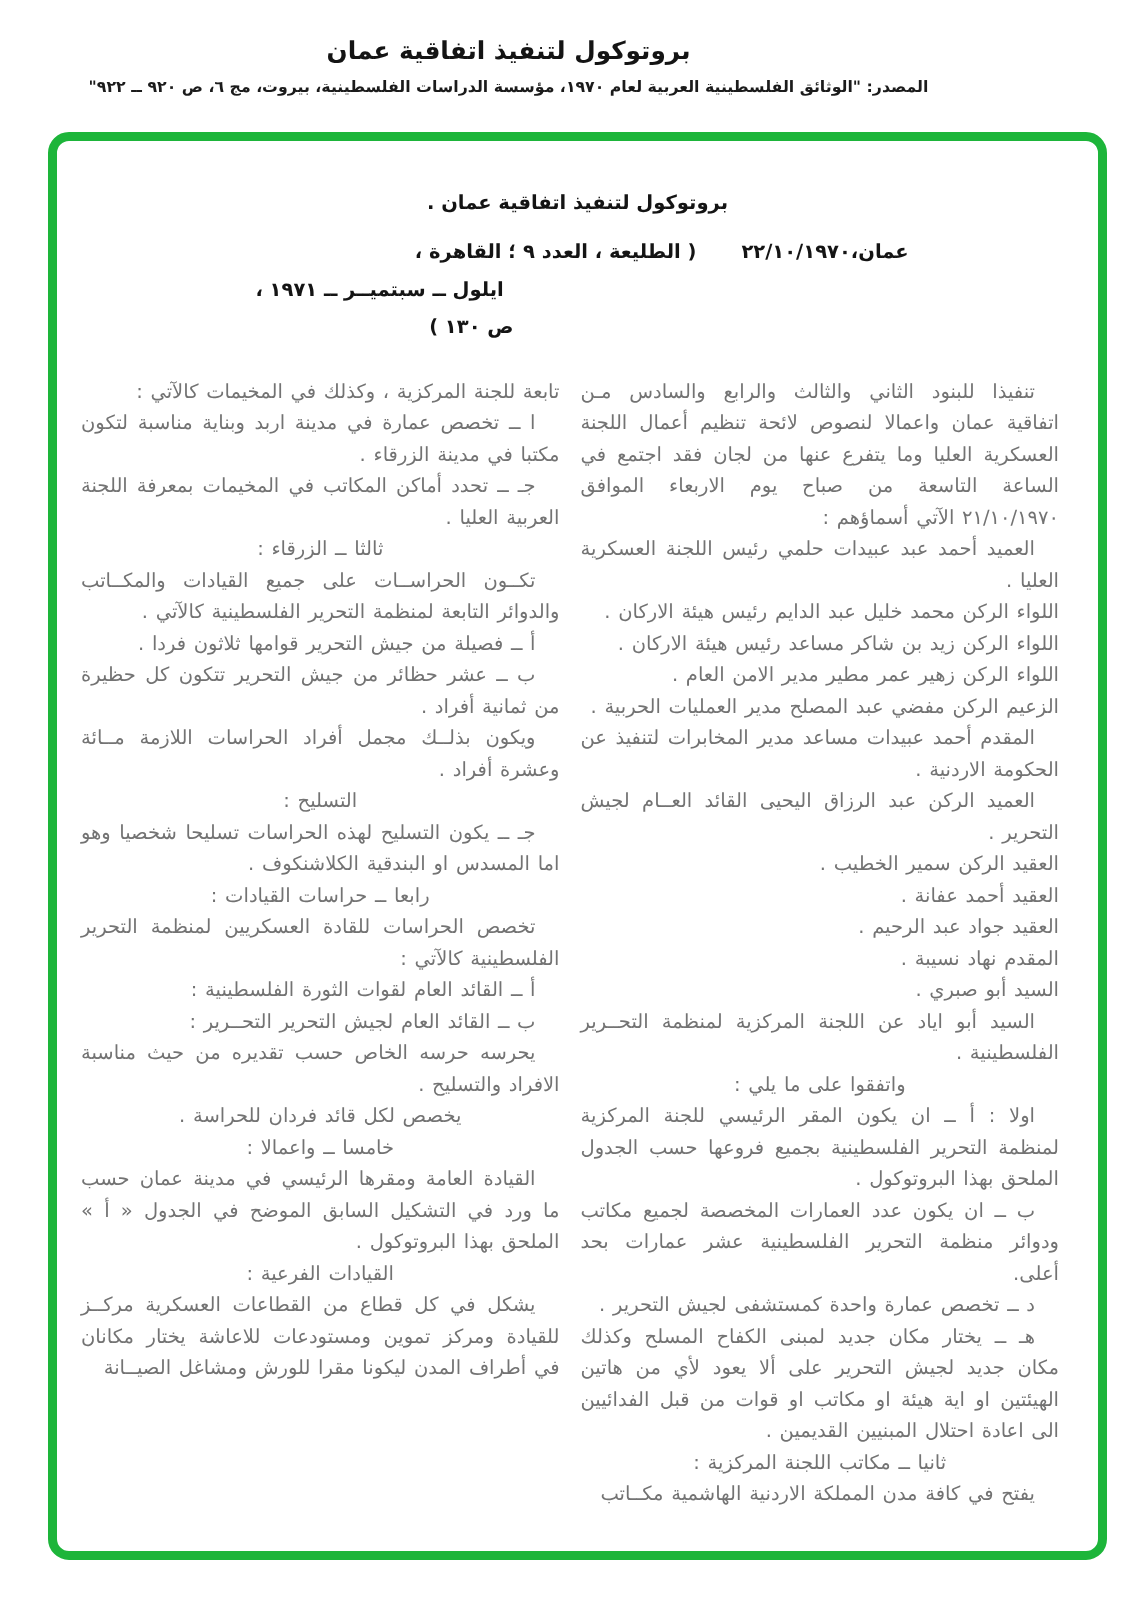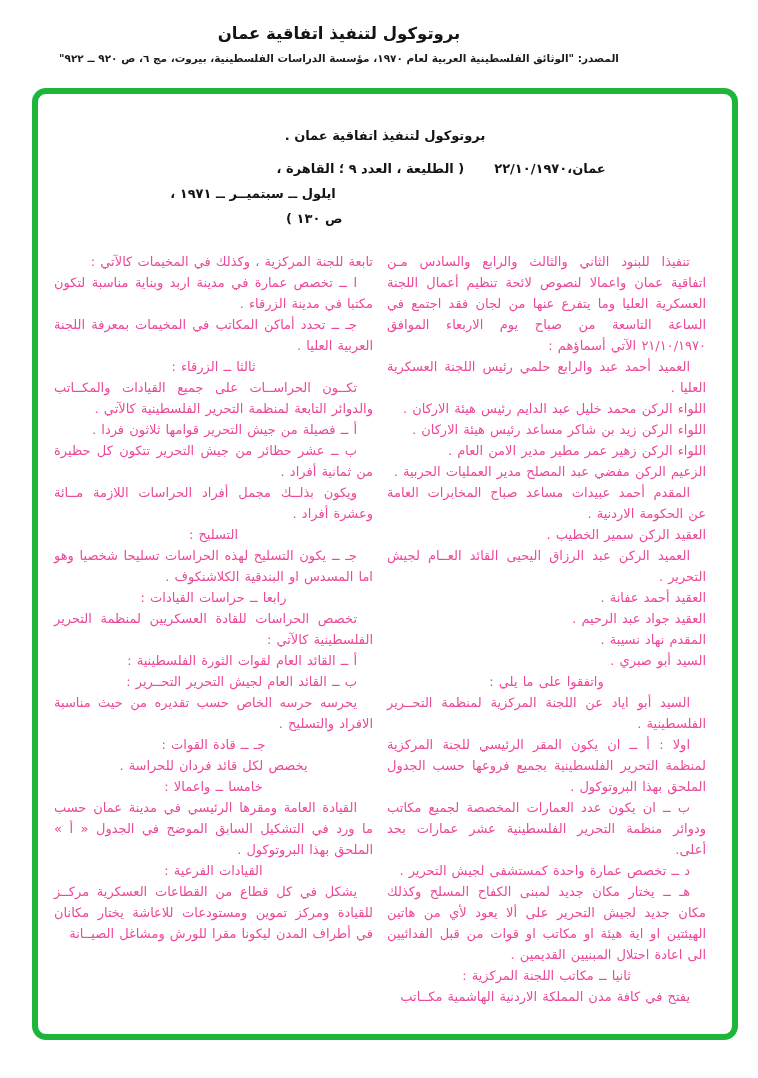--- a/index.html
+++ b/index.html
@@ -31,21 +31,21 @@
   .cit-line.l2{text-align:left;padding-left:6px;}
   .cit-line.l3{text-align:center;}
   .columns{
     display:flex;flex-direction:row;gap:14px;
     margin-top:20px;padding:0 26px 0 16px;
     font-size:13px;line-height:21px;
   }
   .col{flex:1 1 0;min-width:0;}
   .para{
     margin:0;text-align:justify;text-indent:16px;
-    word-spacing:1px;color:#ec4899;
+    word-spacing:1px;color:#737373;
   }
   .para[data-kind="flush"]{text-indent:0;}
   .para[data-kind="center"]{text-align:center;text-indent:0;}
 </style>
 </head>
 <body dir="rtl">
 
 <header class="page-header">
   <h1>بروتوكول لتنفيذ اتفاقية عمان</h1>
   <p class="source">المصدر: "الوثائق الفلسطينية العربية لعام ١٩٧٠، مؤسسة الدراسات الفلسطينية، بيروت، مج ٦، ص ٩٢٠ ــ ٩٢٢"</p>
@@ -61,47 +61,47 @@
       <span class="cit-line l2">ايلول ــ سبتميــر ــ ١٩٧١ ،</span>
       <span class="cit-line l3">ص ١٣٠ )</span>
     </span>
   </div>
 
   <div class="columns">
     <div class="col">
 
         <p class="para" data-kind="body">تنفيذا للبنود الثاني والثالث والرابع والسادس مـن اتفاقية عمان واعمالا لنصوص لائحة تنظيم أعمال اللجنة العسكرية العليا وما يتفرع عنها من لجان فقد اجتمع في الساعة التاسعة من صباح يوم الاربعاء الموافق ٢١/١٠/١٩٧٠ الآتي أسماؤهم :</p>
 
-        <p class="para" data-kind="body">العميد أحمد عبد والرابع حلمي رئيس اللجنة العسكرية العليا .</p>
+        <p class="para" data-kind="body">العميد أحمد عبد عبيدات حلمي رئيس اللجنة العسكرية العليا .</p>
 
         <p class="para" data-kind="flush">اللواء الركن محمد خليل عبد الدايم رئيس هيئة الاركان .</p>
 
         <p class="para" data-kind="flush">اللواء الركن زيد بن شاكر مساعد رئيس هيئة الاركان .</p>
 
         <p class="para" data-kind="flush">اللواء الركن زهير عمر مطير مدير الامن العام .</p>
 
         <p class="para" data-kind="flush">الزعيم الركن مفضي عبد المصلح مدير العمليات الحربية .</p>
 
-        <p class="para" data-kind="body">المقدم أحمد عبيدات مساعد صباح المخابرات العامة عن الحكومة الاردنية .</p>
+        <p class="para" data-kind="body">المقدم أحمد عبيدات مساعد مدير المخابرات لتنفيذ عن الحكومة الاردنية .</p>
+
+        <p class="para" data-kind="body">العميد الركن عبد الرزاق اليحيى القائد العــام لجيش التحرير .</p>
 
         <p class="para" data-kind="flush">العقيد الركن سمير الخطيب .</p>
-
-        <p class="para" data-kind="body">العميد الركن عبد الرزاق اليحيى القائد العــام لجيش التحرير .</p>
 
         <p class="para" data-kind="flush">العقيد أحمد عفانة .</p>
 
         <p class="para" data-kind="flush">العقيد جواد عبد الرحيم .</p>
 
         <p class="para" data-kind="flush">المقدم نهاد نسيبة .</p>
 
         <p class="para" data-kind="flush">السيد أبو صبري .</p>
 
+        <p class="para" data-kind="body">السيد أبو اياد عن اللجنة المركزية لمنظمة التحــرير الفلسطينية .</p>
+
         <p class="para" data-kind="center">واتفقوا على ما يلي :</p>
-
-        <p class="para" data-kind="body">السيد أبو اياد عن اللجنة المركزية لمنظمة التحــرير الفلسطينية .</p>
 
         <p class="para" data-kind="body">اولا : أ ــ ان يكون المقر الرئيسي للجنة المركزية لمنظمة التحرير الفلسطينية بجميع فروعها حسب الجدول الملحق بهذا البروتوكول .</p>
 
         <p class="para" data-kind="body">ب ــ ان يكون عدد العمارات المخصصة لجميع مكاتب ودوائر منظمة التحرير الفلسطينية عشر عمارات بحد أعلى.</p>
 
 
         <p class="para" data-kind="body">د ــ تخصص عمارة واحدة كمستشفى لجيش التحرير .</p>
 
         <p class="para" data-kind="body">هـ ــ يختار مكان جديد لمبنى الكفاح المسلح وكذلك مكان جديد لجيش التحرير على ألا يعود لأي من هاتين الهيئتين او اية هيئة او مكاتب او قوات من قبل الفدائيين الى اعادة احتلال المبنيين القديمين .</p>
 
@@ -136,21 +136,20 @@
 
         <p class="para" data-kind="body">تخصص الحراسات للقادة العسكريين لمنظمة التحرير الفلسطينية كالآتي :</p>
 
         <p class="para" data-kind="body">أ ــ القائد العام لقوات الثورة الفلسطينية :</p>
 
 
         <p class="para" data-kind="body">ب ــ القائد العام لجيش التحرير التحــرير :</p>
 
         <p class="para" data-kind="body">يحرسه حرسه الخاص حسب تقديره من حيث مناسبة الافراد والتسليح .</p>
 
-        <p class="para" data-kind="center">جـ ــ قادة القوات :</p>
 
         <p class="para" data-kind="center">يخصص لكل قائد فردان للحراسة .</p>
 
         <p class="para" data-kind="center">خامسا ــ واعمالا :</p>
 
         <p class="para" data-kind="body">القيادة العامة ومقرها الرئيسي في مدينة عمان حسب ما ورد في التشكيل السابق الموضح في الجدول « أ » الملحق بهذا البروتوكول .</p>
 
         <p class="para" data-kind="center">القيادات الفرعية :</p>
 
         <p class="para" data-kind="body">يشكل في كل قطاع من القطاعات العسكرية مركــز للقيادة ومركز تموين ومستودعات للاعاشة يختار مكانان في أطراف المدن ليكونا مقرا للورش ومشاغل الصيــانة</p>

